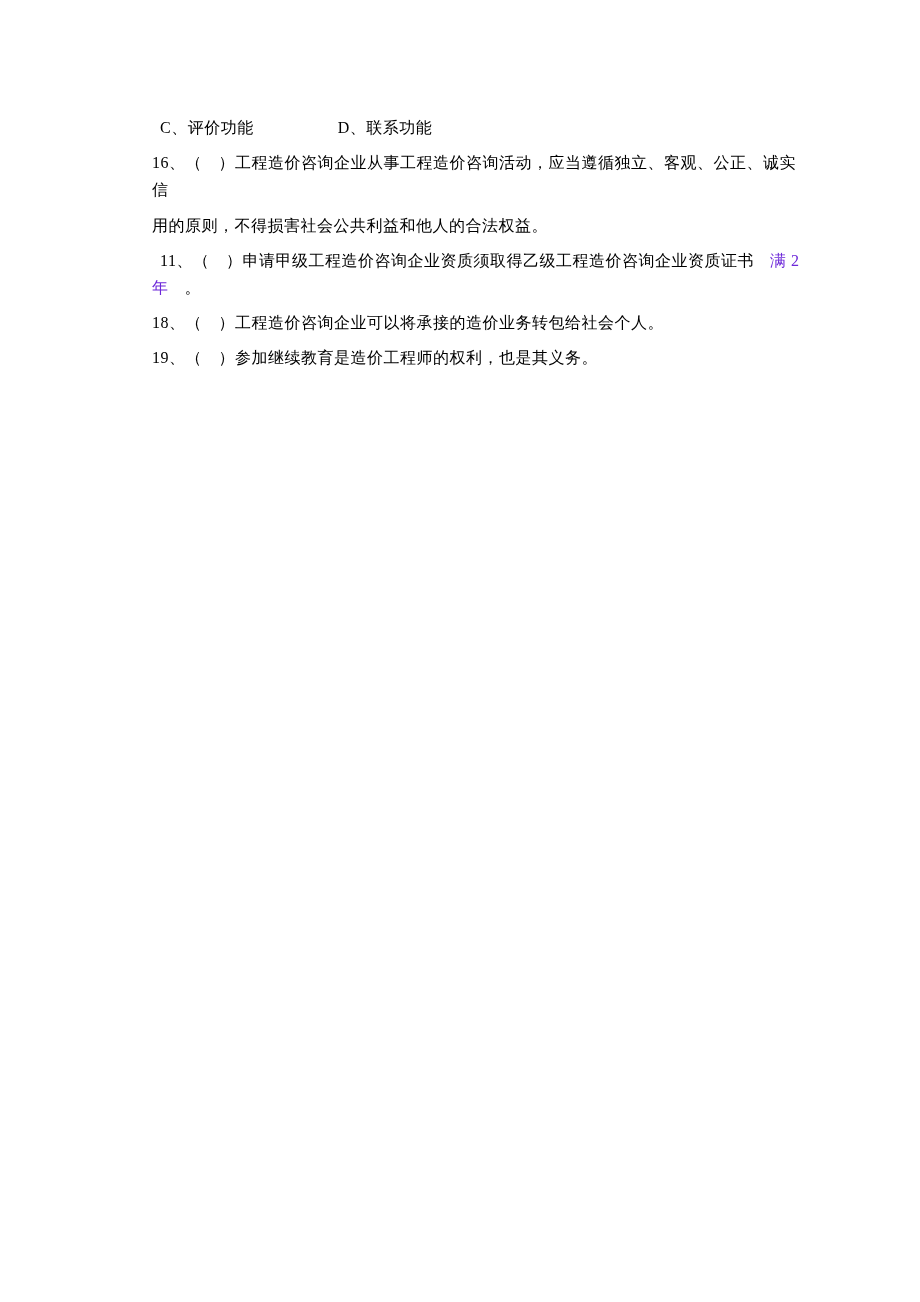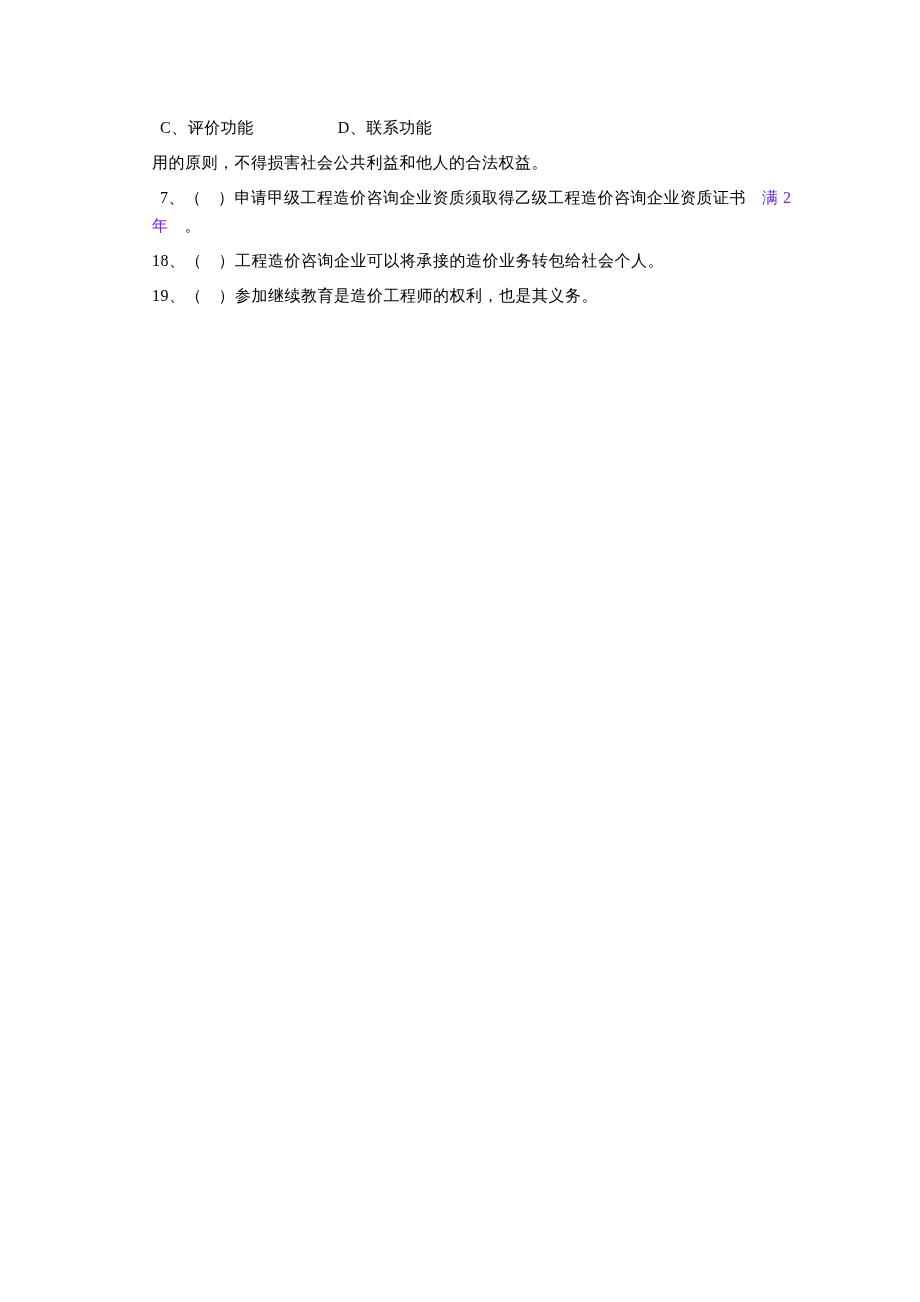--- a/index.html
+++ b/index.html
@@ -36,24 +36,25 @@
   </style>
 </head>
 <body>
 
 <div class="content">
 
   <div class="option-line">
     <span>C、评价功能</span><span class="gap"></span><span>D、联系功能</span>
   </div>
 
+  <div class="line">16、（　）工程造价咨询企业从事工程造价咨询活动，应当遵循独立、客观、公正、诚实信</div>
   <div class="line">用的原则，不得损害社会公共利益和他人的合法权益。</div>
 
   <div class="line">
-    <span>7、（　）申请甲级工程造价咨询企业资质须取得乙级工程造价咨询企业资质证书</span><span class="highlight">满 2 年</span><span>。</span>
+    <span>11、（　）申请甲级工程造价咨询企业资质须取得乙级工程造价咨询企业资质证书</span><span class="highlight">满 2 年</span><span>。</span>
   </div>
 
   <div class="line">18、（　）工程造价咨询企业可以将承接的造价业务转包给社会个人。</div>
 
   <div class="line">19、（　）参加继续教育是造价工程师的权利，也是其义务。</div>
 
 
 </div>
 
 </body></html>

